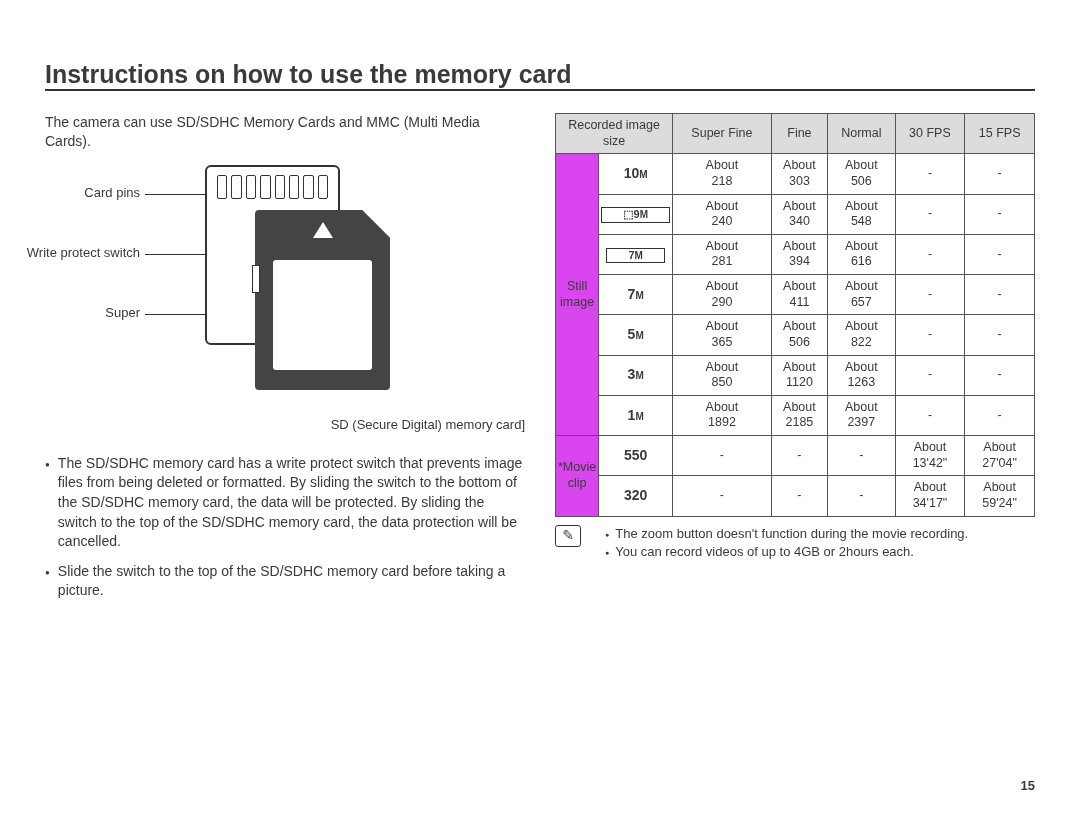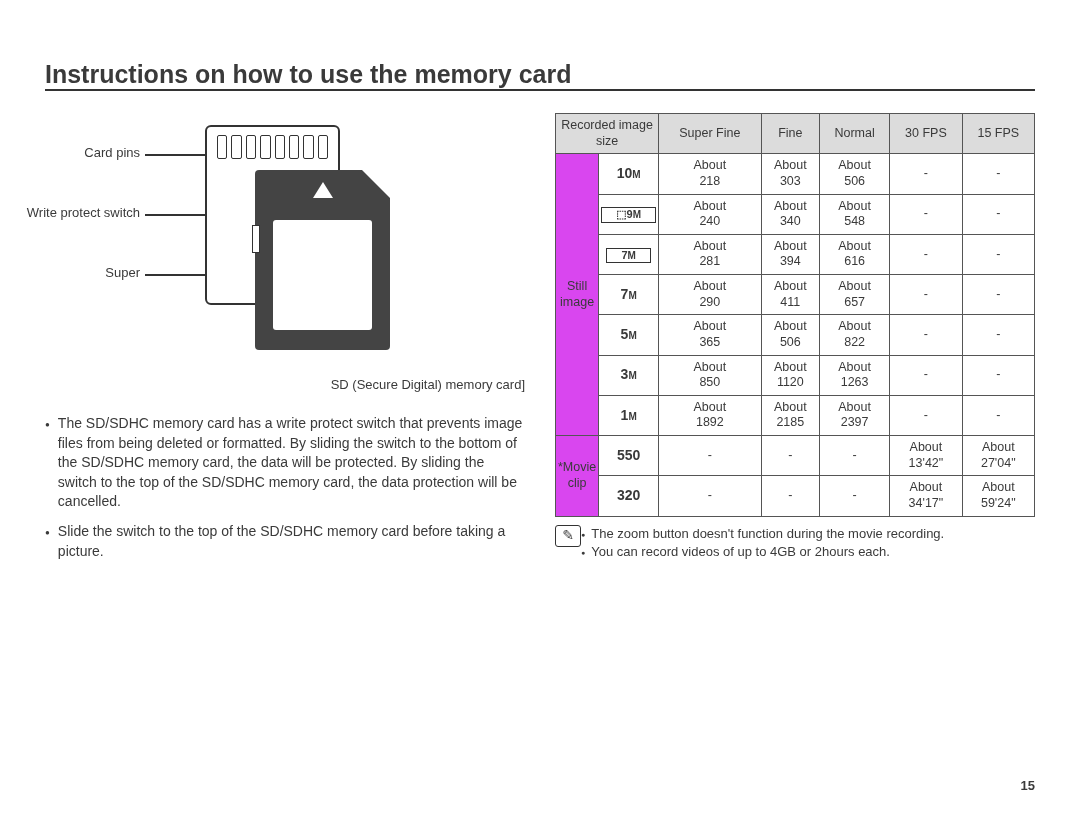--- a/index.html
+++ b/index.html
@@ -62,36 +62,37 @@
   table.capacity {
     border-collapse: collapse; width: 100%; font-size: 12.5px;
   }
   table.capacity th, table.capacity td {
     border: 1px solid #555; text-align:center; padding: 4px 2px; line-height:1.25;
   }
   table.capacity th { font-weight: normal; background:#dcdcdc; }
   table.capacity td.catv { background:#d946ef; }
   .icon-cell { font-weight:bold; font-size:14px; }
   .icon-cell .m { font-size:10px; font-weight:bold; }
-  .icon-boxed { display:inline-block; border:1.5px solid #333; padding:0 14px; font-size:11px; font-weight:bold; }
-  .note-block { display:flex; gap:0; margin-top:8px; font-size:13px; line-height:1.4;}
+  .icon-boxed { display:inline-block; border:1.5px solid #333; padding:0 21px; font-size:11px; font-weight:bold; }
+  .note-block { display:flex; gap:24px; margin-top:8px; font-size:13px; line-height:1.4;}
   .note-icon { width:26px; height:22px; border:1.5px solid #333; border-radius:3px; flex-shrink:0; position:relative;}
   .note-icon::after{ content:"\270E"; position:absolute; inset:0; display:flex; align-items:center; justify-content:center; font-size:14px;}
   .note-list .nitem{ display:flex; gap:6px; }
   .note-list .nitem::before{ content:"\25CF"; font-size:7px; position:relative; top:5px;}
   .page-num { position:absolute; right:45px; bottom:22px; font-size:13px; font-weight:bold;}
 </style>
 </head>
 <body>
 
 <h1 class="page-title">Instructions on how to use the memory card</h1>
 
 <div class="columns">
 
   <div class="col">
+    <p class="para">The camera can use SD/SDHC Memory Cards and MMC (Multi Media Cards).</p>
 
     <div class="figure-area">
       <div class="callout" style="left:0; top:20px; width:95px;">
         <span>Card pins</span>
         <div class="line" style="left:100px; top:9px; width:85px;"></div>
       </div>
       <div class="callout" style="left:-40px; top:80px; width:135px;">
         <span>Write protect switch</span>
         <div class="line" style="left:140px; top:9px; width:75px;"></div>
       </div>

